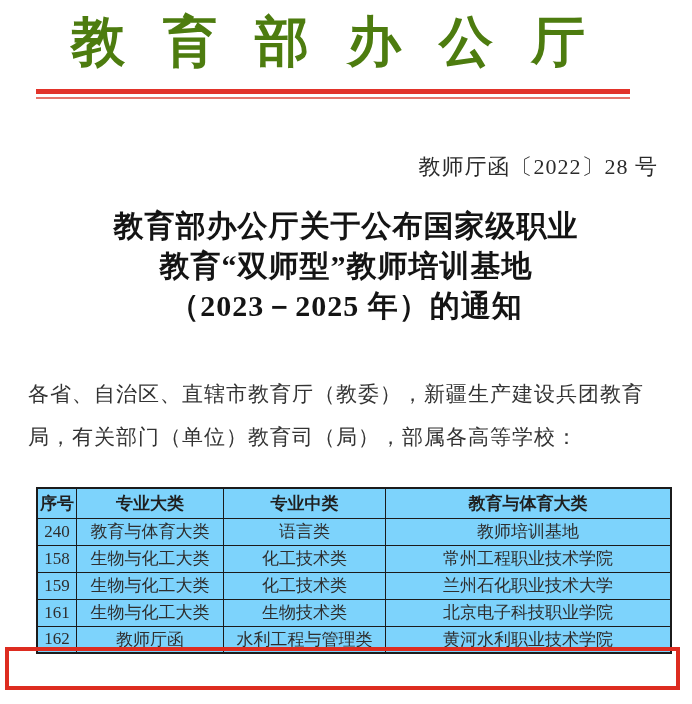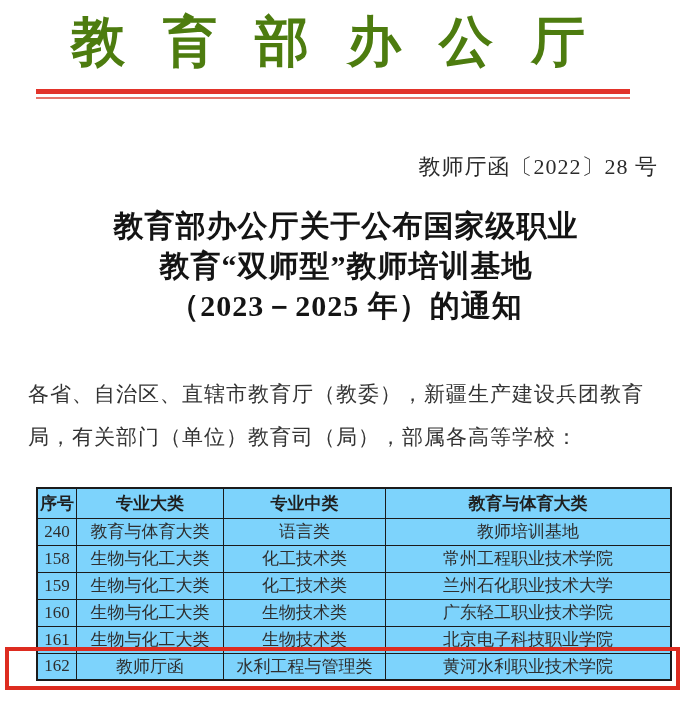--- a/index.html
+++ b/index.html
@@ -158,26 +158,20 @@
         <td>化工技术类</td>
         <td>常州工程职业技术学院</td>
       </tr>
       <tr>
         <td>159</td>
         <td>生物与化工大类</td>
         <td>化工技术类</td>
         <td>兰州石化职业技术大学</td>
       </tr>
       <tr>
-        <td>160</td>
-        <td>生物与化工大类</td>
-        <td>生物技术类</td>
-        <td>广东轻工职业技术学院</td>
-      </tr>
-      <tr>
         <td>161</td>
         <td>生物与化工大类</td>
         <td>生物技术类</td>
         <td>北京电子科技职业学院</td>
       </tr>
       <tr>
         <td>162</td>
         <td>教师厅函</td>
         <td>水利工程与管理类</td>
         <td>黄河水利职业技术学院</td>

